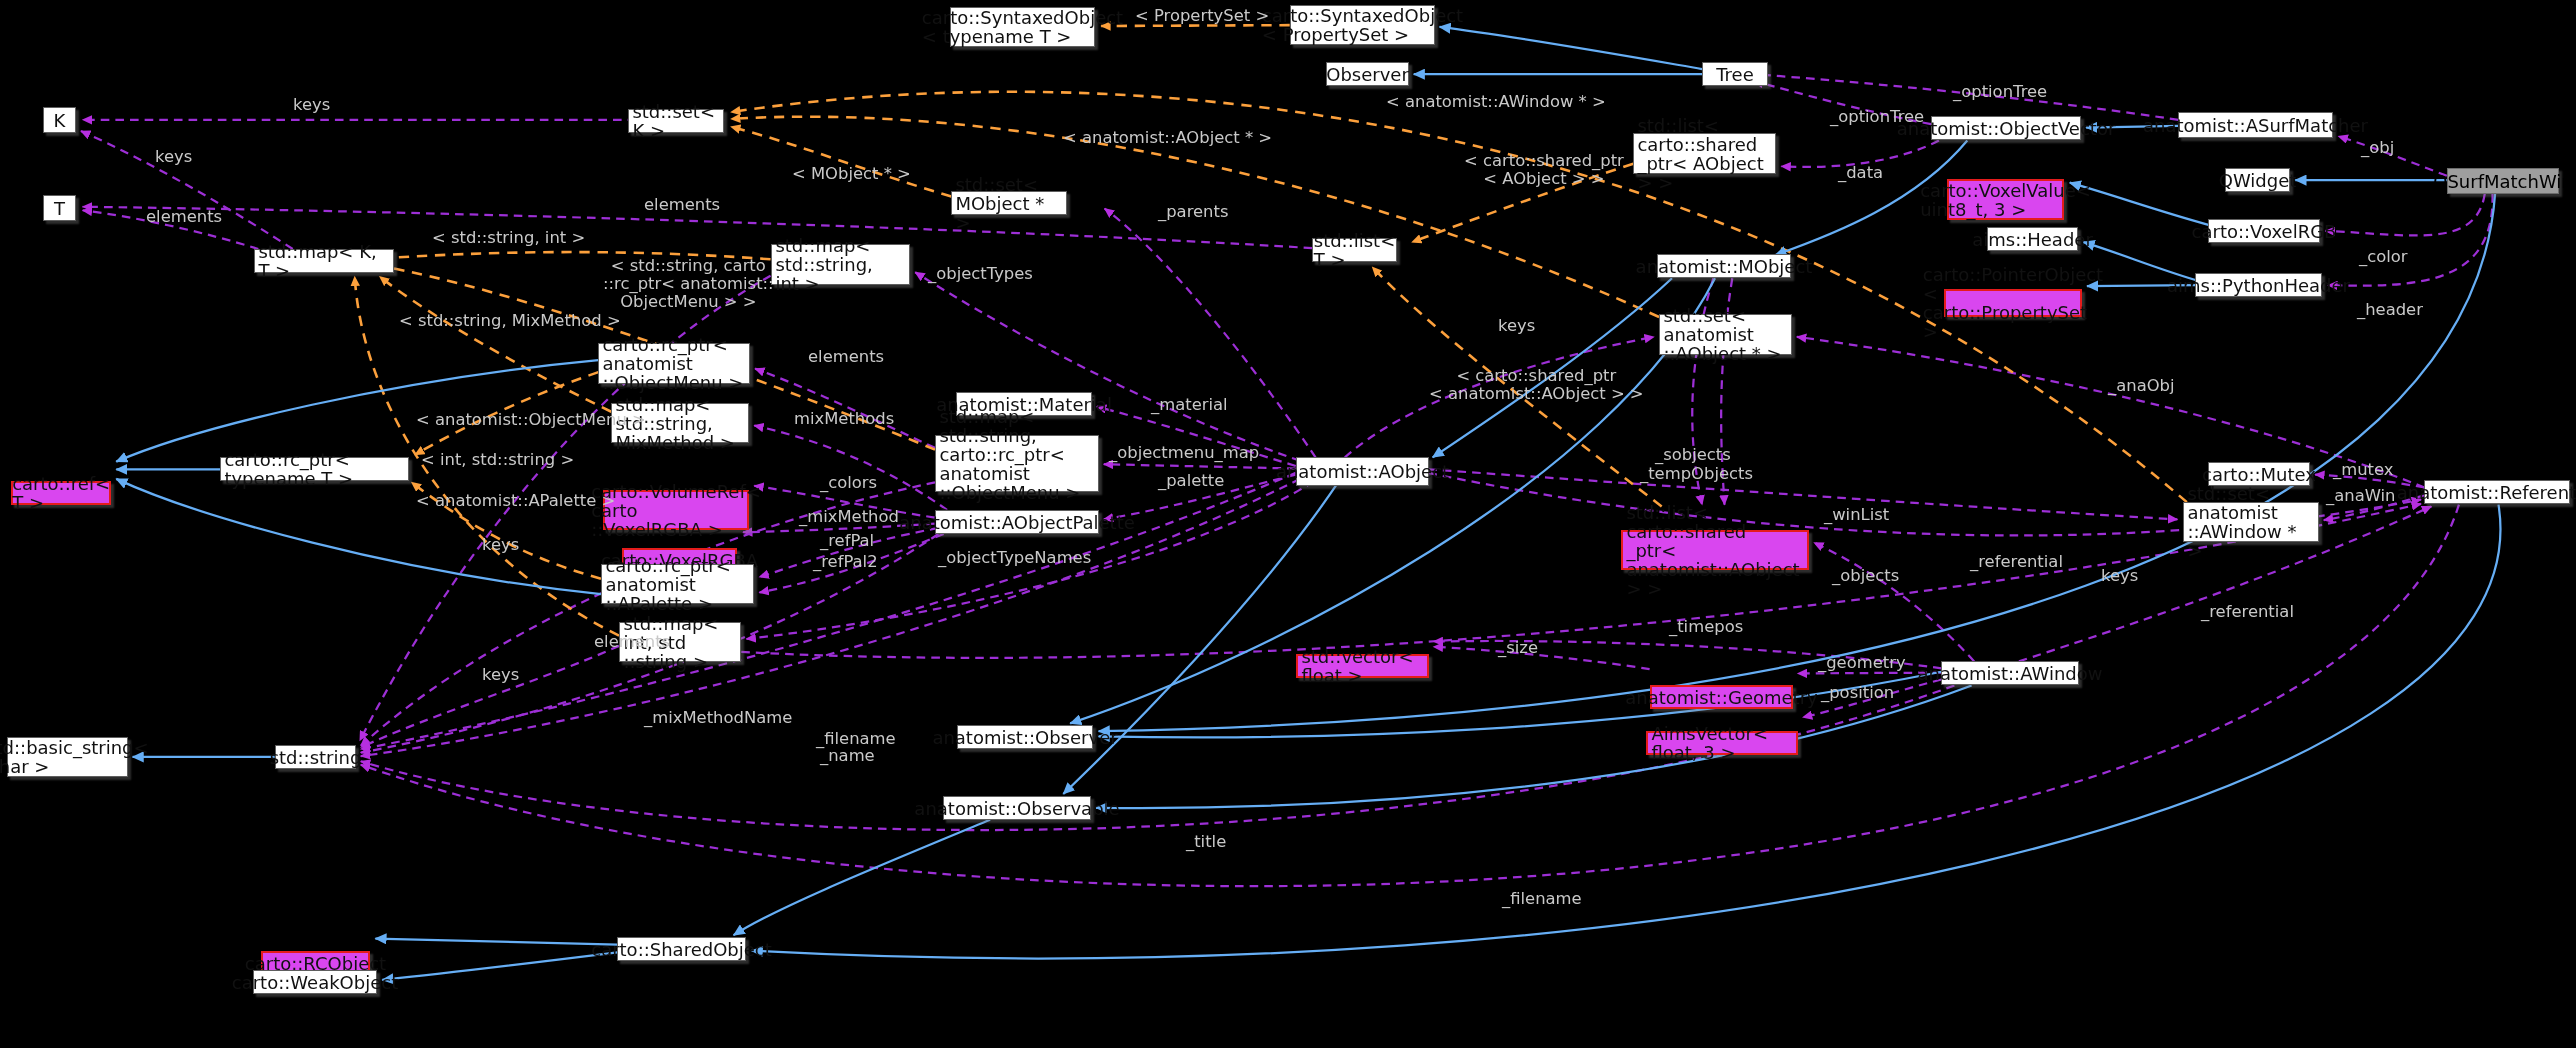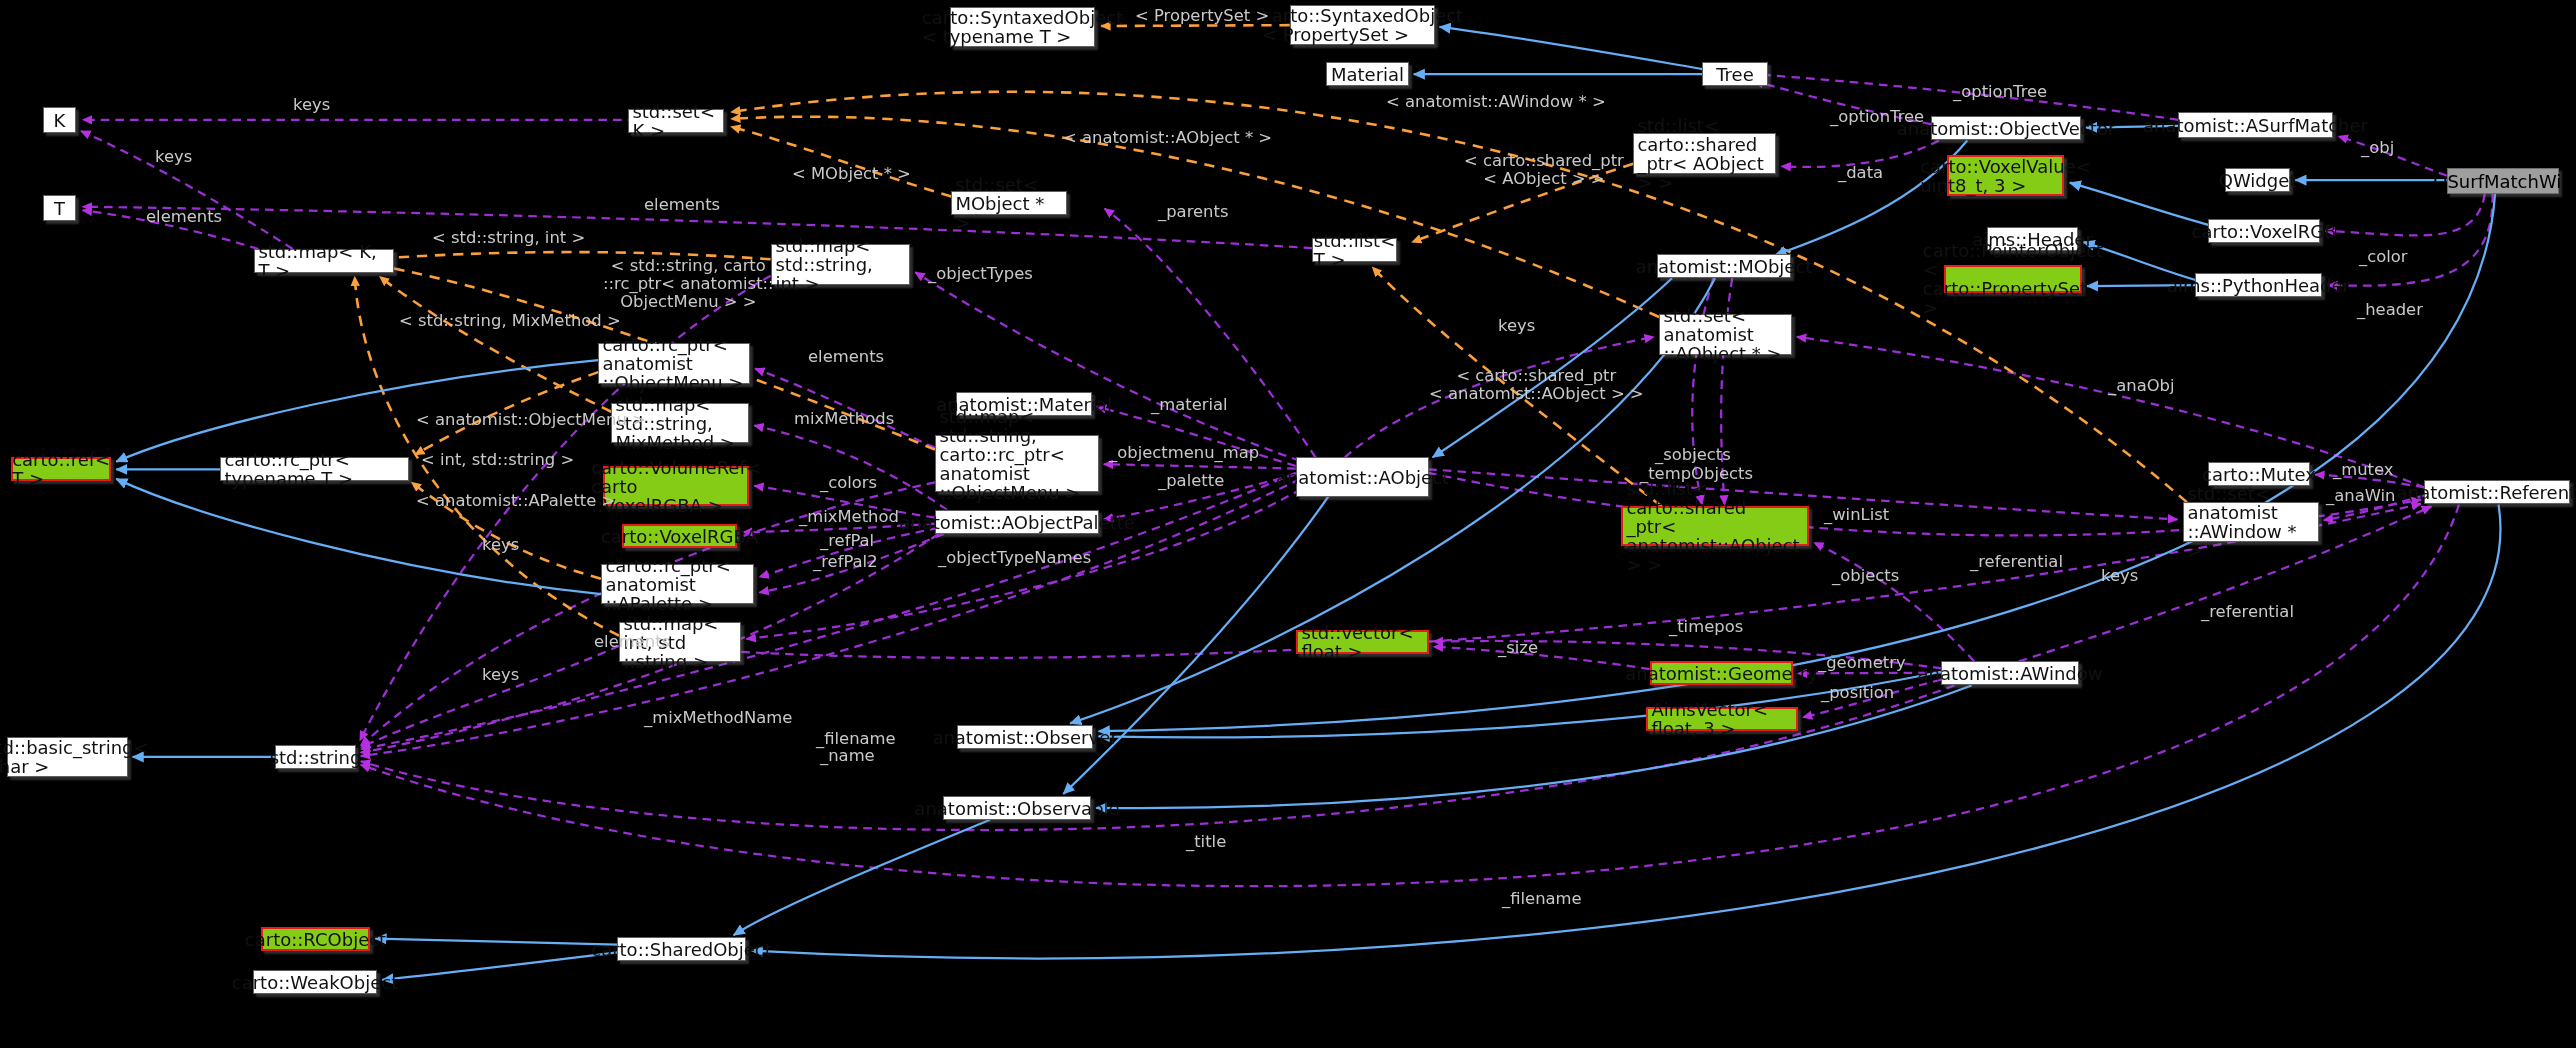--- a/index.html
+++ b/index.html
@@ -3,21 +3,21 @@
 <meta charset="utf-8">
 <style>
   html,body{margin:0;padding:0;background:#000;}
   #diagram{position:relative;width:2576px;height:1049px;background:#000;overflow:hidden;
            font-family:"DejaVu Sans","Liberation Sans",sans-serif;}
   #edges{position:absolute;left:0;top:0;}
   .node{position:absolute;display:flex;align-items:center;justify-content:center;
         background:#ffffff;border:1.7px solid #5f5f5f;color:#111;
         font-size:18px;line-height:19px;text-align:left;white-space:pre-line;
         box-shadow:2.6px 2.6px 1.7px rgba(130,130,130,.35);box-sizing:border-box;padding:0 3.4px;}
-  .node.red{border:2.6px solid #e51c1c;background:#84cc16;}
+  .node.red{border:2.6px solid #e51c1c;background:#d946ef;margin-top:24px;}
   .node.main{background:#9e9e9e;border-color:#6c6c6c;color:#000;}
   .elabel{position:absolute;color:#c9c9c9;font-size:16.4px;line-height:18px;
           white-space:pre-line;text-align:center;}
   .e-use{stroke:#9d2fd6;fill:none;stroke-width:2.6;stroke-dasharray:10 7;}
   .e-tpl{stroke:#fca03c;fill:none;stroke-width:3;stroke-dasharray:12 9;}
   .e-inh{stroke:#66aef5;fill:none;stroke-width:2.6;}
 </style>
 </head>
 <body>
 
@@ -122,21 +122,21 @@
     <path class="e-inh" marker-end="url(#ab)" d="M695,418 C460,440 230,495 135,536"></path>
     <path class="e-inh" marker-end="url(#ab)" d="M698,690 C460,665 230,600 135,556"></path>
     <path class="e-inh" marker-end="url(#ab)" d="M319,879 L154,879"></path>
   </g>
 </svg>
 
 <div class="node" style="left:950px;top:6.9px;width:145px;height:40px">carto::SyntaxedObject
 &lt; typename T &gt;</div>
 <div class="node" style="left:1290px;top:5.2px;width:145px;height:40px">carto::SyntaxedObject
 &lt; PropertySet &gt;</div>
-<div class="node" style="left:1326px;top:62px;width:83px;height:24px">Material</div>
+<div class="node" style="left:1326px;top:62px;width:83px;height:24px">Observer</div>
 <div class="node" style="left:1702px;top:62px;width:66px;height:24px">Tree</div>
 <div class="node" style="left:1931px;top:116px;width:150px;height:24px">anatomist::ObjectVector</div>
 <div class="node" style="left:2178px;top:112px;width:155px;height:26px">anatomist::ASurfMatcher</div>
 <div class="node red" style="left:1947px;top:155px;width:117px;height:41px">carto::VoxelValue&lt;
 uint8_t, 3 &gt;</div>
 <div class="node" style="left:2225px;top:168px;width:65px;height:24px">QWidget</div>
 <div class="node main" style="left:2447px;top:168px;width:112px;height:26px">QSurfMatchWin</div>
 <div class="node" style="left:2208px;top:219px;width:112px;height:24px">carto::VoxelRGB</div>
 <div class="node" style="left:1987px;top:227px;width:91px;height:24px">aims::Header</div>
 <div class="node red" style="left:1944px;top:265px;width:138px;height:28px">carto::PointerObject
@@ -166,21 +166,21 @@
 <div class="node red" style="left:603px;top:466px;width:146px;height:40px">carto::VolumeRef&lt; carto
 ::VoxelRGBA &gt;</div>
 <div class="node red" style="left:622px;top:524px;width:115px;height:24px">carto::VoxelRGBA</div>
 <div class="node" style="left:935px;top:510px;width:164px;height:24px">anatomist::AObjectPalette</div>
 <div class="node red" style="left:11.2px;top:457px;width:100px;height:24px">carto::ref&lt; T &gt;</div>
 <div class="node" style="left:220px;top:457px;width:189px;height:24px">carto::rc_ptr&lt; typename T &gt;</div>
 <div class="node" style="left:601px;top:564px;width:153px;height:40px">carto::rc_ptr&lt; anatomist
 ::APalette &gt;</div>
 <div class="node" style="left:619px;top:622px;width:122px;height:40px">std::map&lt; int, std
 ::string &gt;</div>
-<div class="node" style="left:1296px;top:457px;width:133px;height:40px">anatomist::AObject</div>
+<div class="node" style="left:1296px;top:457px;width:133px;height:29px">anatomist::AObject</div>
 <div class="node red" style="left:1621px;top:506px;width:188px;height:40px">std::list&lt; carto::shared
 _ptr&lt; anatomist::AObject &gt; &gt;</div>
 <div class="node" style="left:2208px;top:462px;width:102px;height:24px">carto::Mutex</div>
 <div class="node" style="left:2183px;top:502px;width:136px;height:40px">std::set&lt; anatomist
 ::AWindow * &gt;</div>
 <div class="node" style="left:2424px;top:480px;width:146px;height:24px">anatomist::Referential</div>
 <div class="node red" style="left:1296px;top:630px;width:133px;height:24px">std::vector&lt; float &gt;</div>
 <div class="node red" style="left:1650px;top:661px;width:143px;height:24px">anatomist::Geometry</div>
 <div class="node red" style="left:1646px;top:707px;width:152px;height:24px">AimsVector&lt; float, 3 &gt;</div>
 <div class="node" style="left:1941px;top:661px;width:138px;height:24px">anatomist::AWindow</div>

